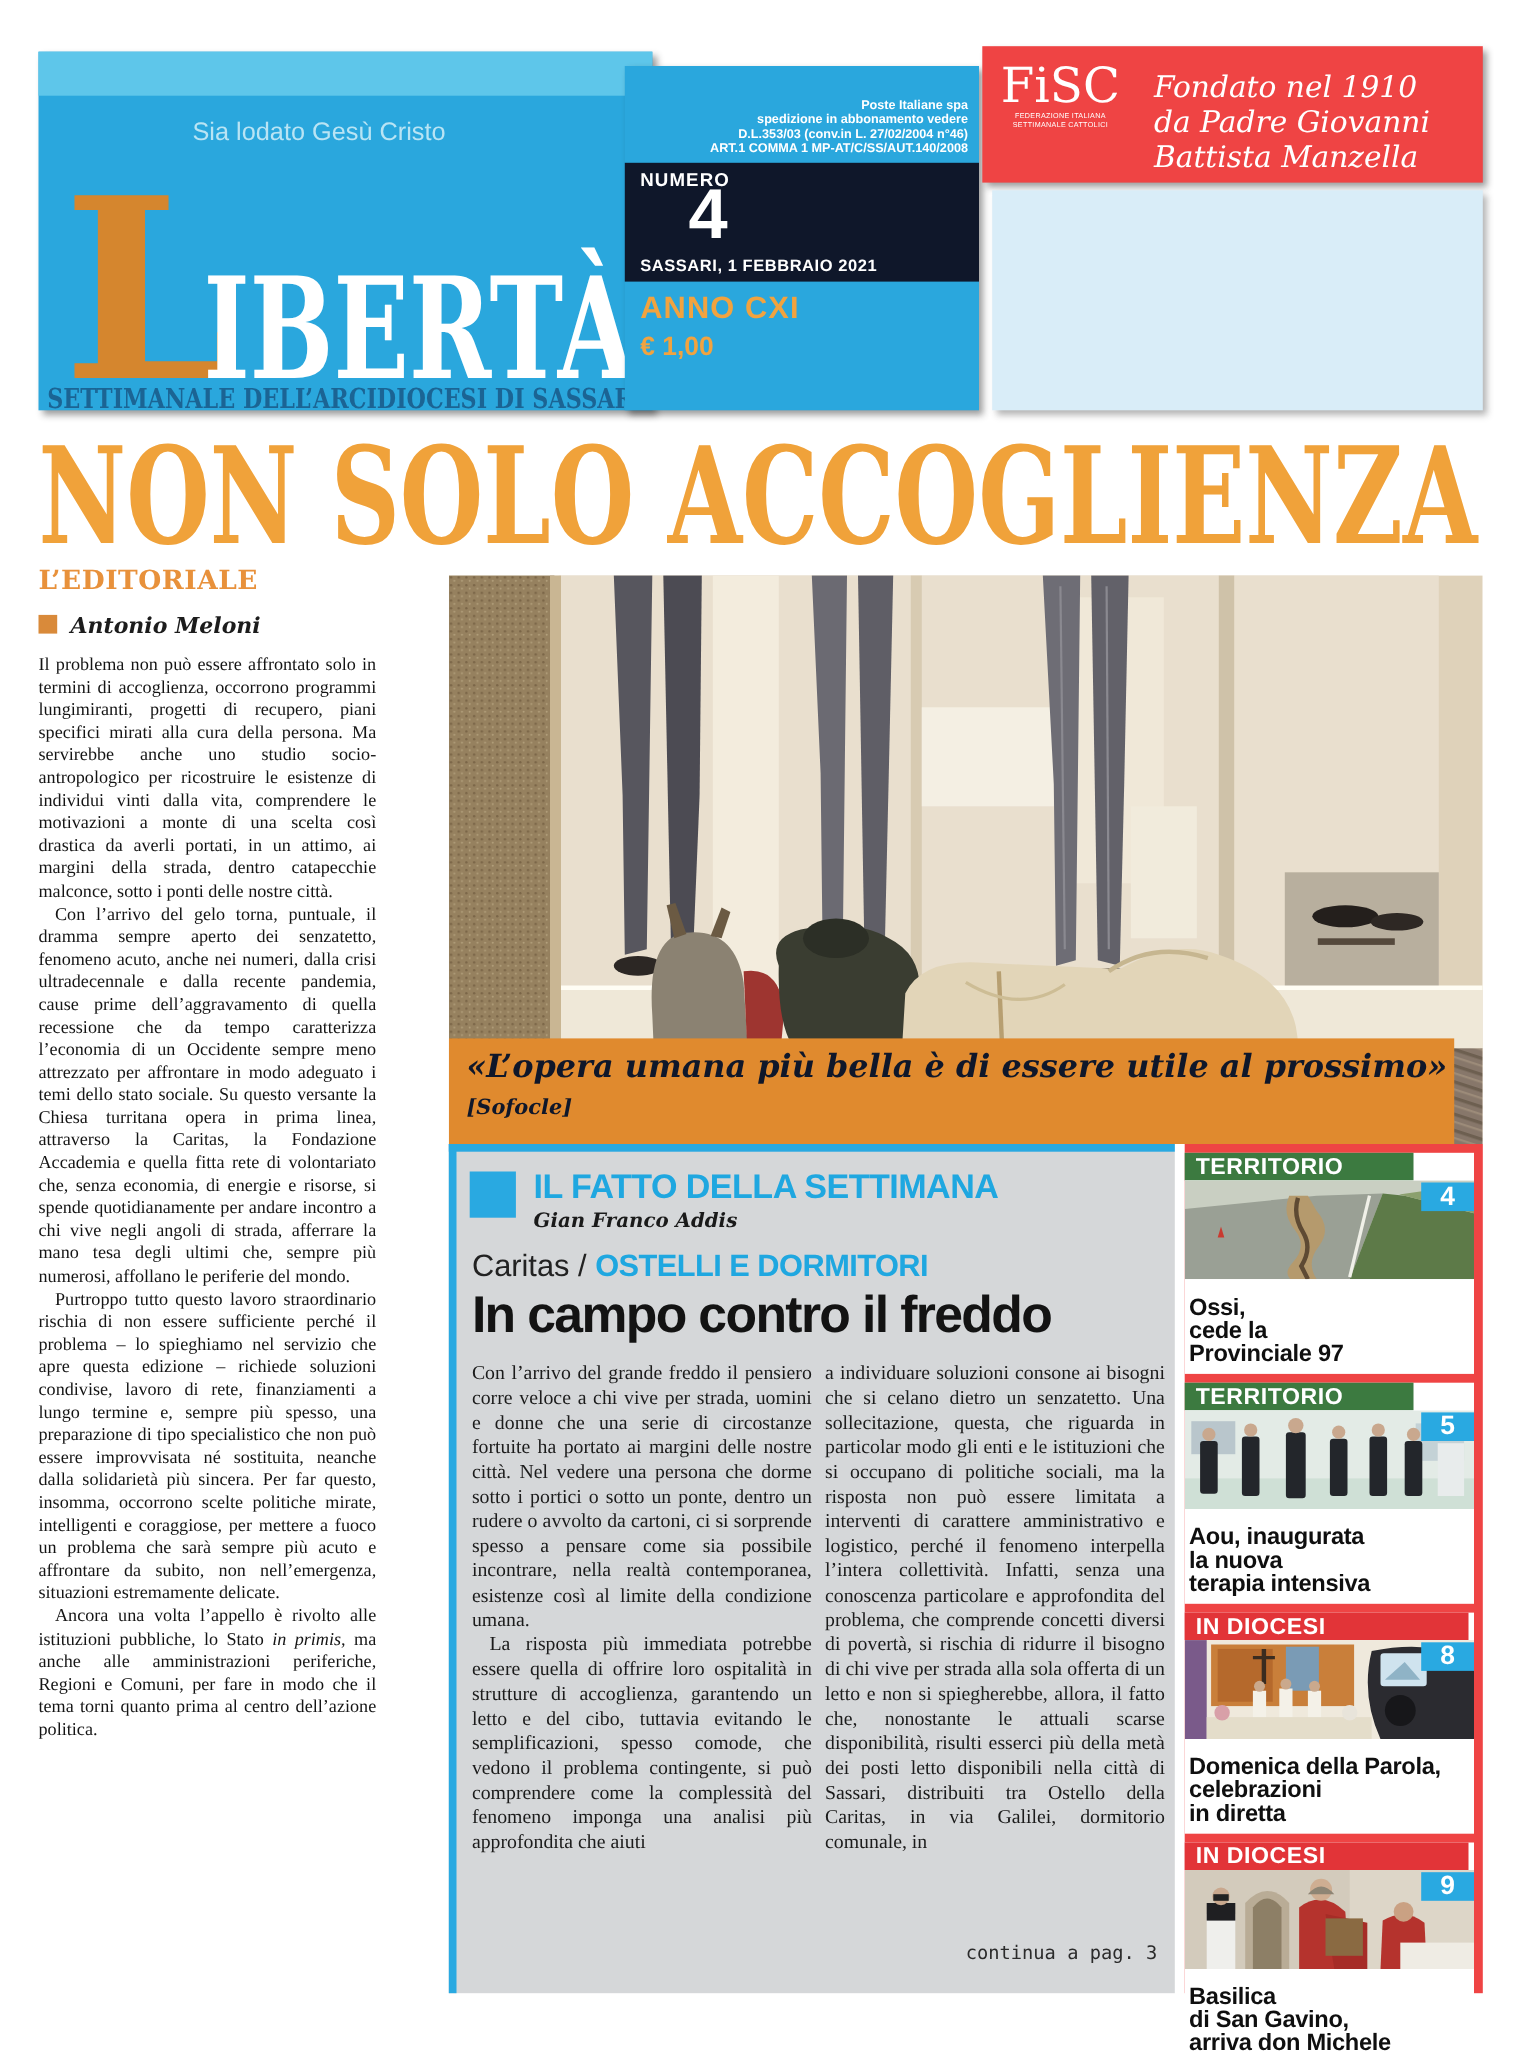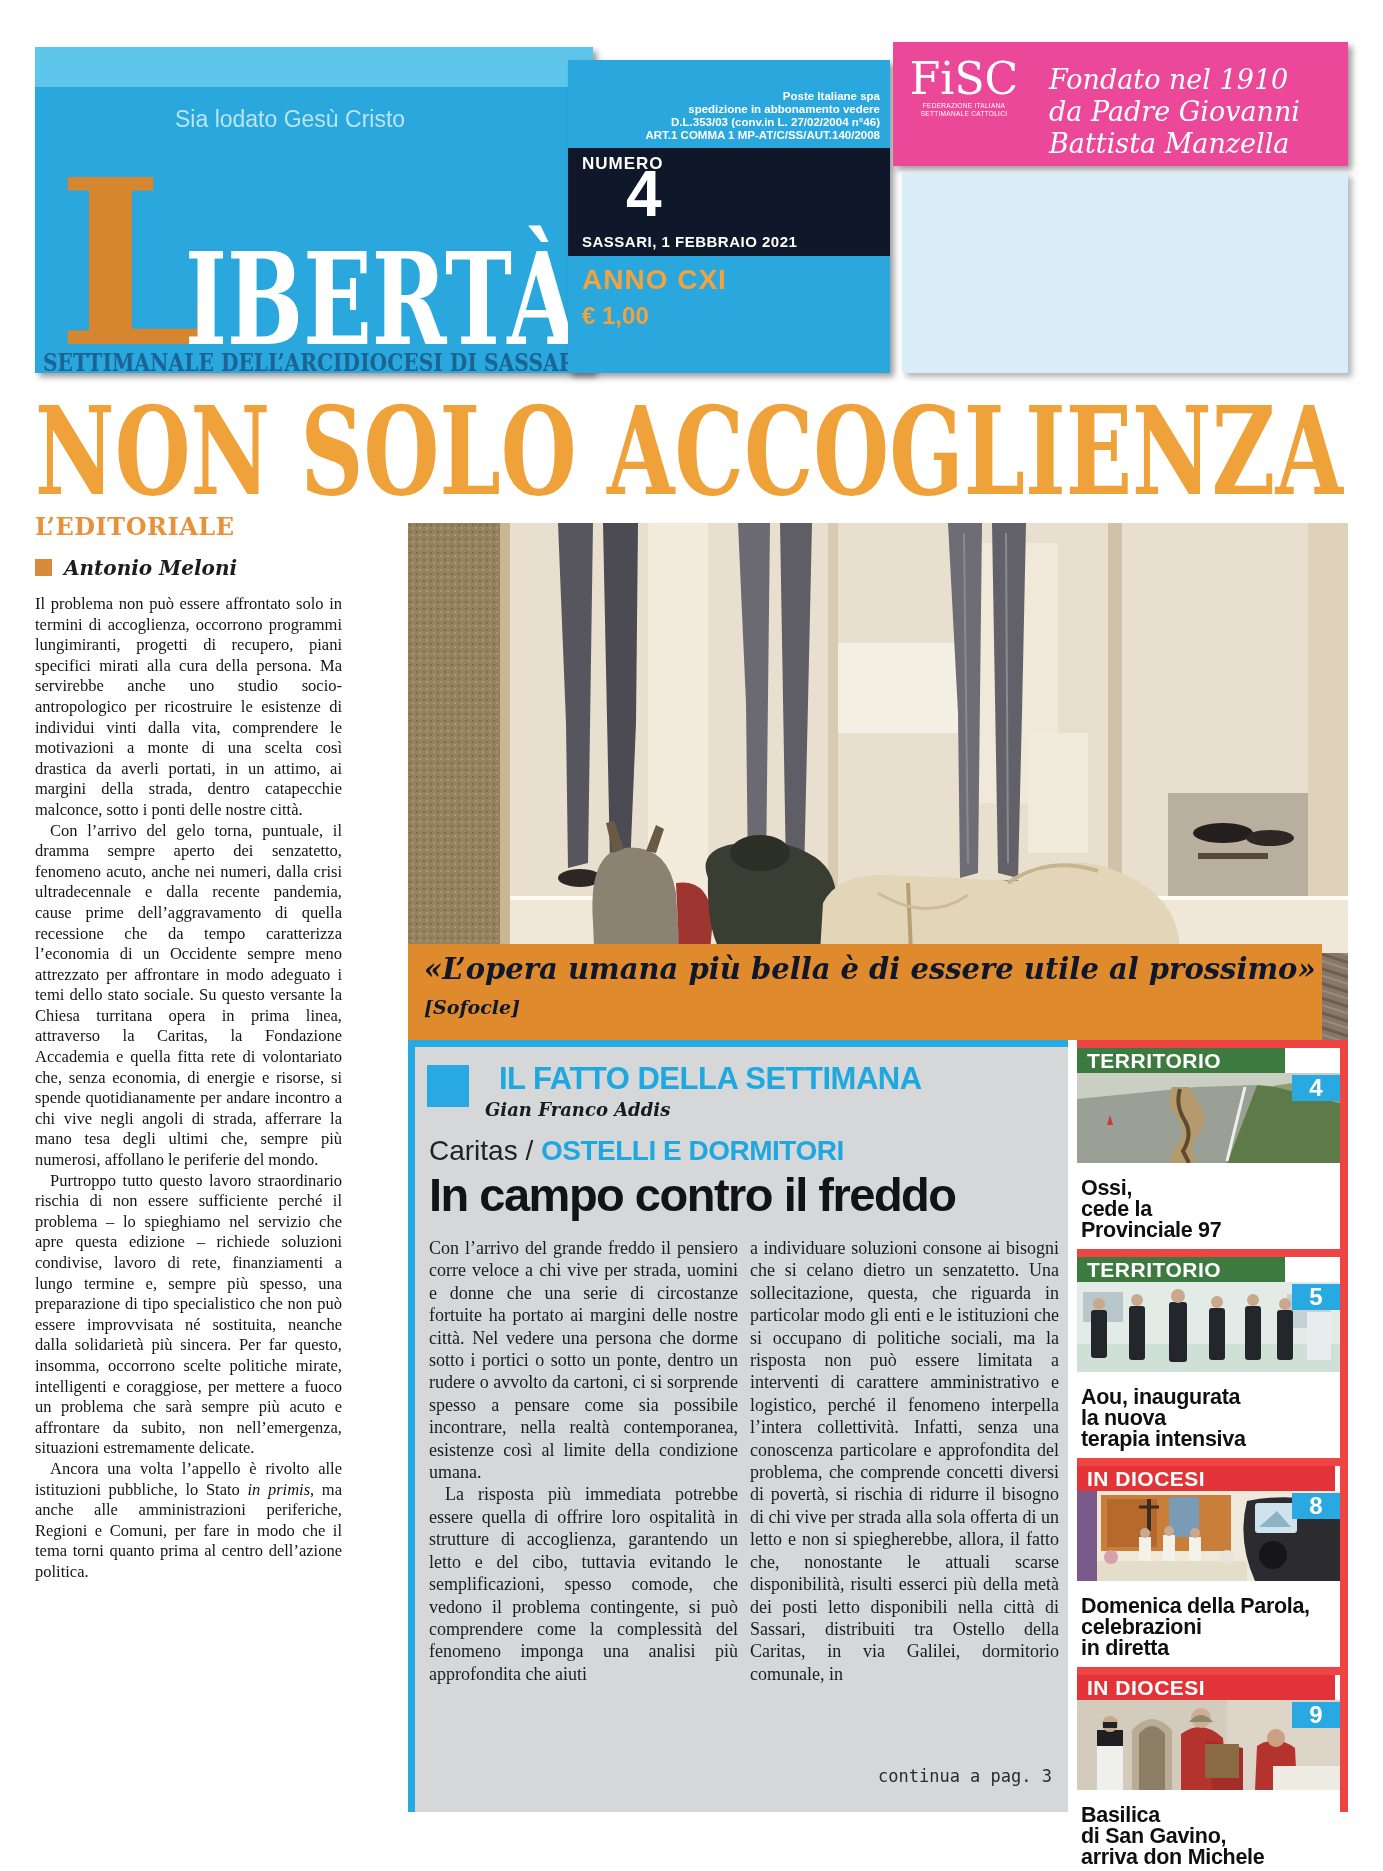--- a/index.html
+++ b/index.html
@@ -10,21 +10,21 @@
   .mast-left{left:35px;top:47px;width:558px;height:326px;background:#2aa7dd;box-shadow:4px 4px 6px rgba(40,40,40,.45);}
   .mast-left .topstrip{position:absolute;left:0;top:0;width:100%;height:40px;background:#5ec6ea;}
   .mast-center{left:568px;top:60px;width:322px;height:313px;background:#2aa7dd;box-shadow:4px 4px 6px rgba(40,40,40,.45);}
   .postal{position:absolute;top:30px;right:10px;text-align:right;color:#fff;font-weight:bold;font-size:11.5px;line-height:13px;}
   .numband{position:absolute;top:88px;left:0;width:100%;height:108px;background:#0f172a;}
   .numlabel{position:absolute;left:14px;top:6px;color:#fff;font-weight:bold;font-size:17px;letter-spacing:1px;}
   .numbig{position:absolute;left:58px;top:14px;color:#fff;font-weight:bold;font-size:64px;line-height:64px;}
   .dateline{position:absolute;left:14px;bottom:6px;color:#fff;font-weight:bold;font-size:15px;letter-spacing:.5px;}
   .anno{position:absolute;left:14px;top:204px;color:#f1a33f;font-weight:bold;font-size:28px;letter-spacing:1px;}
   .price{position:absolute;left:14px;top:242px;color:#f1a33f;font-weight:bold;font-size:24px;}
-  .founders{left:893px;top:42px;width:455px;height:124px;background:#ec4899;box-shadow:4px 4px 6px rgba(40,40,40,.45);color:#fff;}
+  .founders{left:893px;top:42px;width:455px;height:124px;background:#ef4444;box-shadow:4px 4px 6px rgba(40,40,40,.45);color:#fff;}
   .fisc{position:absolute;left:16px;top:14px;width:110px;text-align:center;}
   .fisc .glyph{font-family:"DejaVu Serif",serif;font-size:44px;line-height:46px;font-weight:normal;}
   .fisc .sub{font-size:6.5px;line-height:7.5px;letter-spacing:.3px;}
   .founded{position:absolute;left:156px;top:22px;font-family:"DejaVu Serif",serif;font-style:italic;font-size:27px;line-height:32px;}
   .lightbox{left:902px;top:173px;width:446px;height:200px;background:#d9edf8;box-shadow:4px 4px 6px rgba(40,40,40,.35);}
 
   
   .bighead{left:35px;top:398px;width:1313px;height:104px;}
 
   
@@ -39,21 +39,21 @@
   .photo{left:408px;top:523px;width:940px;height:517px;overflow:hidden;}
   .photo svg{display:block;}
   .quotebar{position:absolute;left:0;bottom:0;width:914px;height:96px;background:#e08a2e;color:#0f172a;}
   .quote{position:absolute;left:16px;top:8px;font-family:"DejaVu Serif",serif;font-style:italic;font-weight:bold;font-size:29px;}
   .quoteattr{position:absolute;left:16px;top:52px;font-family:"DejaVu Serif",serif;font-style:italic;font-weight:bold;font-size:19px;}
 
   
   .feature{left:408px;top:1040px;width:660px;height:772px;background:#d5d7d9;border-top:7px solid #29a9e1;border-left:7px solid #29a9e1;box-sizing:border-box;}
   .kickrow{position:absolute;left:12px;top:14px;}
   .bluesq{position:absolute;left:0;top:4px;width:42px;height:42px;background:#29a9e1;}
-  .kicktitle{position:absolute;left:72px;top:0;font-size:31px;font-weight:bold;color:#1fa7e0;letter-spacing:-.5px;white-space:nowrap;}
+  .kicktitle{position:absolute;left:58px;top:0;font-size:31px;font-weight:bold;color:#1fa7e0;letter-spacing:-.5px;white-space:nowrap;}
   .kickauthor{position:absolute;left:58px;top:38px;font-family:"DejaVu Serif",serif;font-style:italic;font-weight:bold;font-size:18px;color:#1a1a1a;white-space:nowrap;}
   .strap{position:absolute;left:14px;top:88px;font-size:28px;white-space:nowrap;}
   .strap .plain{color:#222;}
   .strap .accent{color:#1fa7e0;font-weight:bold;letter-spacing:-.5px;}
   .feathead{position:absolute;left:14px;top:120px;font-size:47px;font-weight:bold;color:#131313;letter-spacing:-1.5px;white-space:nowrap;}
   .cols{position:absolute;left:14px;top:190px;width:630px;}
   .col{width:309px;font-family:"Liberation Serif",serif;font-size:18px;line-height:22.4px;text-align:justify;color:#1b1b1b;}
   .col p{margin:0;}
   .col p.ind{text-indent:16px;}
   .col1{position:absolute;left:0;top:0;}

